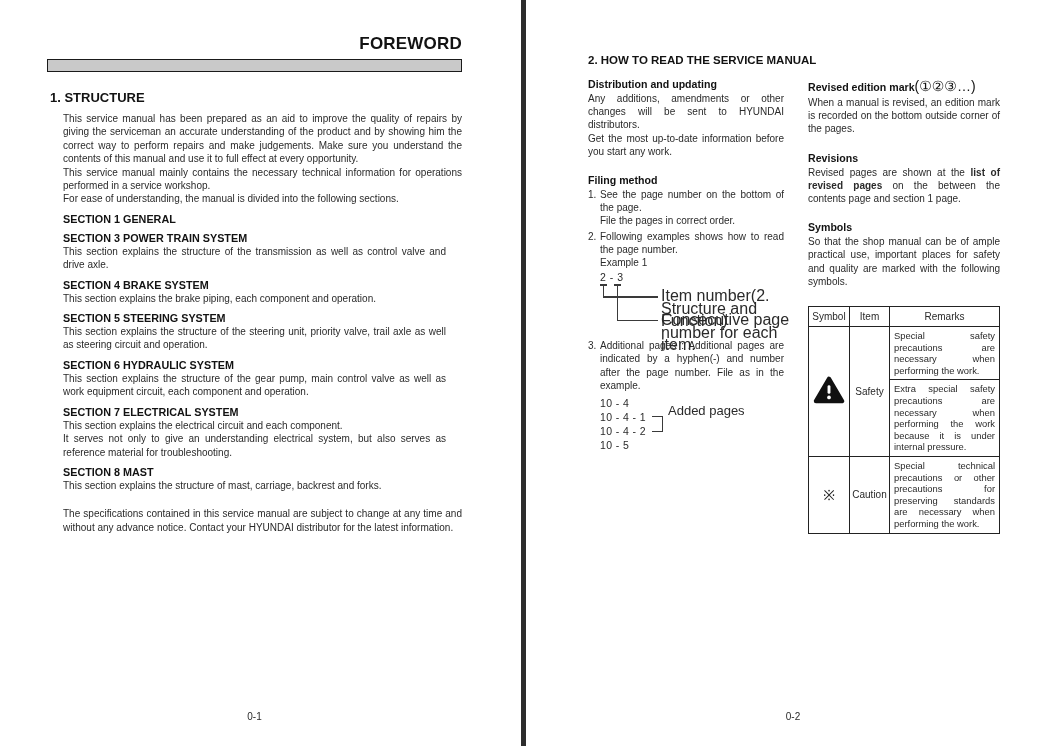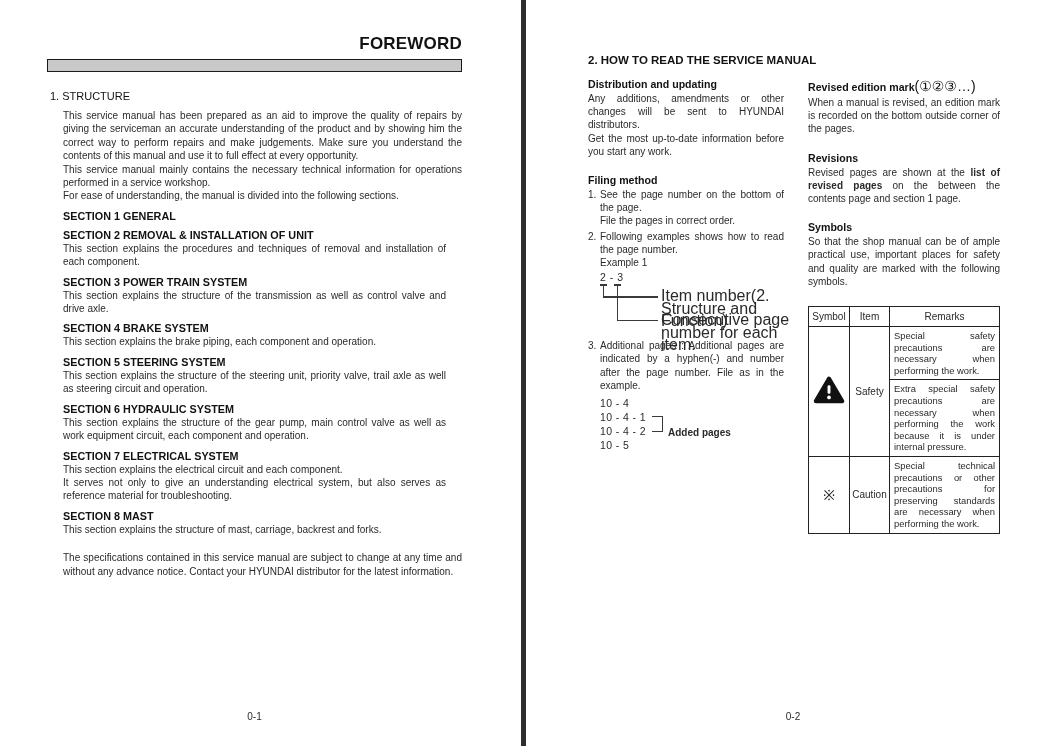--- a/index.html
+++ b/index.html
@@ -6,21 +6,21 @@
   html,body { background:#e8e8e8; }
   body { font-family:"Liberation Sans", sans-serif; }
   .canvas { position:relative; width:1054px; height:746px; background:#ffffff; overflow:hidden; color:#262626; }
 
   .page-divider { position:absolute; left:521px; top:0; width:5px; height:746px; background:#2d2d2d; }
 
   
   .page-left { position:absolute; left:47px; top:34px; width:415px; }
   .foreword-title { text-align:right; font-weight:bold; font-size:17px; letter-spacing:.2px; color:#121212; }
   .title-bar { margin-top:5px; height:13px; background:#c9c9c9; border:1px solid #1a1a1a; }
-  .struct-heading { margin:18px 0 0 3px; font-weight:normal; font-size:11px; color:#121212; }
+  .struct-heading { margin:18px 0 0 3px; font-weight:bold; font-size:13px; color:#121212; }
   .body-text { font-size:10px; line-height:13.4px; text-align:justify; color:#2a2a2a; }
   .intro { margin:7px 0 0 16px; }
   .section { margin:7px 16px 0 16px; }
   .sec-h { font-weight:bold; font-size:10.8px; color:#121212; margin-bottom:1px; }
   .closing { margin:15px 0 0 16px; }
 
   .footer-num { position:absolute; top:711px; font-size:10px; color:#2a2a2a; }
   .footer-left { left:47px; width:415px; text-align:center; }
   .footer-right { left:588px; width:410px; text-align:center; }
 
@@ -41,21 +41,21 @@
 
   
   .diagram { position:relative; height:66px; margin:2px 0 0 12px; }
   .dg-code { position:absolute; left:0; top:0; font-size:10.5px; color:#2a2a2a; letter-spacing:.5px; }
   .ln { position:absolute; background:#3a3a3a; }
   .dg-label { position:absolute; left:61px; width:132px; font-size:16px; line-height:12.6px; color:#2a2a2a; }
 
   
   .pages-block { position:relative; height:60px; margin:4px 0 0 12px; font-size:10.5px; line-height:14px; color:#2a2a2a; }
   .pages-block .pg { position:absolute; left:0; letter-spacing:.4px; }
-  .added-label { position:absolute; left:68px; top:30px; font-size:10px; color:#2a2a2a;font-weight:bold; }
+  .added-label { position:absolute; left:68px; top:8px; font-size:13px; color:#2a2a2a; }
 
   
   .sym-table { border-collapse:collapse; width:192px; margin-top:18px; border:1.5px solid #222; }
   .sym-table th, .sym-table td { border:1px solid #222; }
   .sym-table th { font-weight:normal; font-size:10px; height:20px; color:#2a2a2a; }
   td.symbol { width:41px; text-align:center; vertical-align:middle; }
   td.item { width:40px; text-align:center; vertical-align:middle; font-size:10px; color:#2a2a2a; }
   td.remarks { padding:3px 4px; font-size:9.4px; line-height:11.6px; text-align:justify; color:#2a2a2a; }
   .ref-mark { font-size:14px; color:#222; }
 </style>
@@ -71,24 +71,20 @@
     <div class="struct-heading">1.  STRUCTURE</div>
 
     <div class="intro">
       <div class="body-text">This service manual has been prepared as an aid to improve the quality of repairs by giving the serviceman an accurate understanding of the product and by showing him the correct way to perform repairs and make judgements.   Make sure you understand the contents of this manual and use it to full effect at every opportunity.</div>
       <div class="body-text">This service manual mainly contains the necessary technical information for operations performed in a service workshop.</div>
       <div class="body-text">For ease of understanding, the manual is divided into the following sections.</div>
     </div>
 
     <div class="section">
       <div class="sec-h">SECTION 1  GENERAL</div>
-    </div>
-    <div class="section">
-      <div class="sec-h">SECTION 2  REMOVAL &amp; INSTALLATION OF UNIT</div>
-      <div class="body-text">This section explains the procedures and techniques of removal and installation of each component.</div>
     </div>
     <div class="section">
       <div class="sec-h">SECTION 3  POWER TRAIN SYSTEM</div>
       <div class="body-text">This section explains the structure of the transmission as well as control valve and drive axle.</div>
     </div>
     <div class="section">
       <div class="sec-h">SECTION 4  BRAKE SYSTEM</div>
       <div class="body-text">This section explains the brake piping, each component and operation.</div>
     </div>
     <div class="section">

